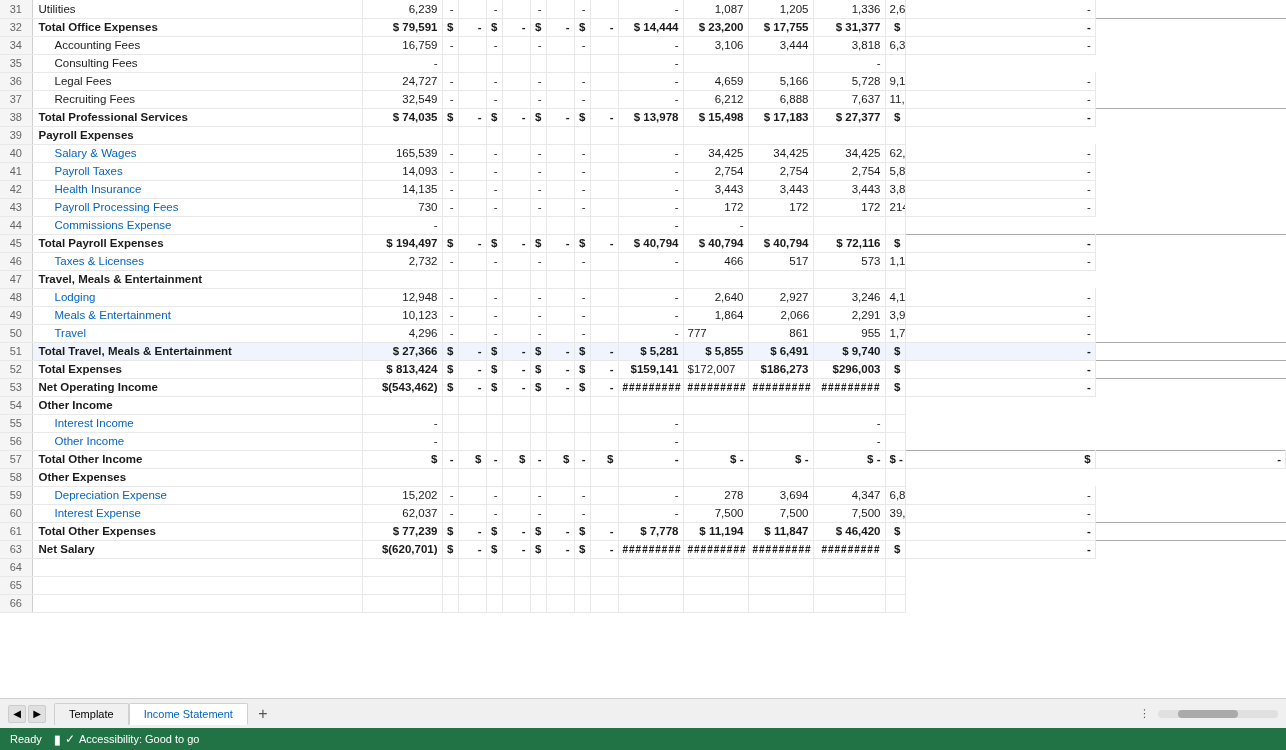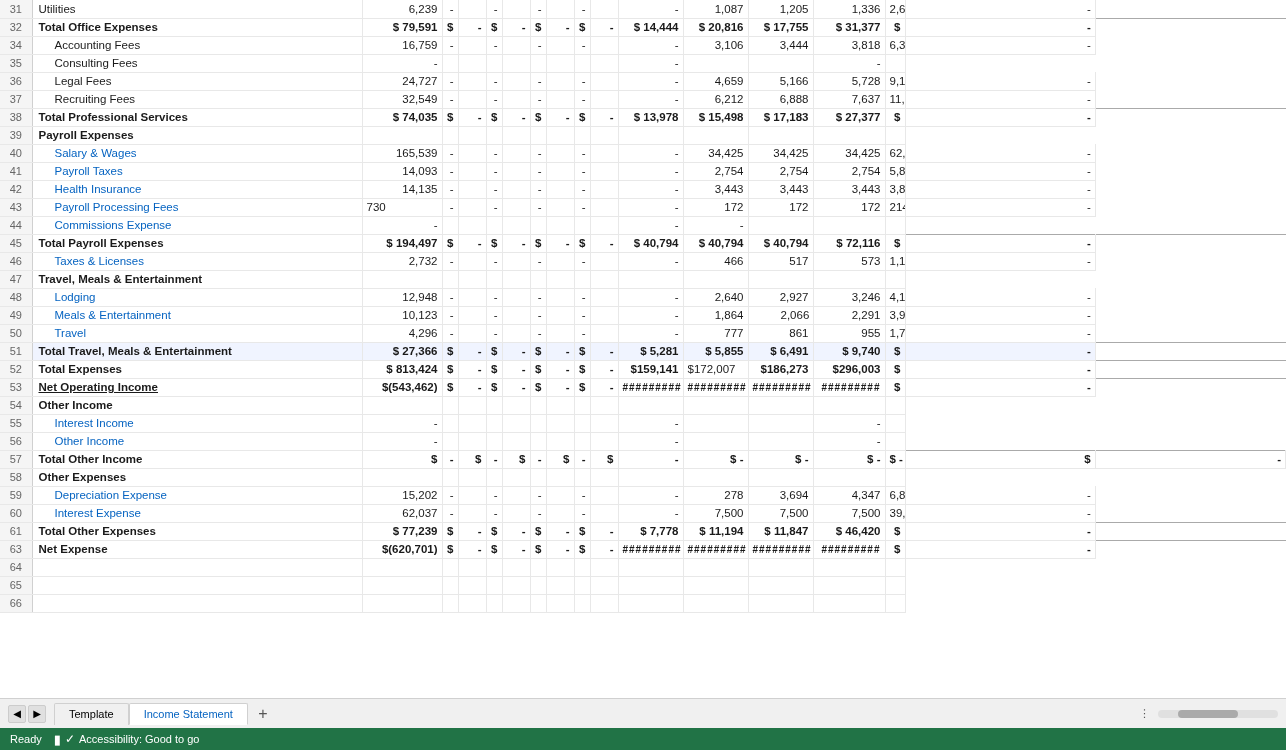--- a/index.html
+++ b/index.html
@@ -208,21 +208,21 @@
             <td style="text-align: right; padding-right: 4px; font-weight: bold;">$ 79,591</td>
             <td style="text-align: right; padding-right: 4px; font-weight: bold;">$</td>
             <td style="text-align: right; padding-right: 4px; font-weight: bold;">-</td>
             <td style="text-align: right; padding-right: 4px; font-weight: bold;">$</td>
             <td style="text-align: right; padding-right: 4px; font-weight: bold;">-</td>
             <td style="text-align: right; padding-right: 4px; font-weight: bold;">$</td>
             <td style="text-align: right; padding-right: 4px; font-weight: bold;">-</td>
             <td style="text-align: right; padding-right: 4px; font-weight: bold;">$</td>
             <td style="text-align: right; padding-right: 4px; font-weight: bold;">-</td>
             <td style="text-align: right; padding-right: 4px; font-weight: bold;">$ 14,444</td>
-            <td style="text-align: right; padding-right: 4px; font-weight: bold;">$ 20,816</td>
+            <td style="text-align: right; padding-right: 4px; font-weight: bold;">$ 23,200</td>
             <td style="text-align: right; padding-right: 4px; font-weight: bold;">$ 17,755</td>
             <td style="text-align: right; padding-right: 4px; font-weight: bold;">$ 31,377</td>
             <td style="text-align: right; padding-right: 4px; font-weight: bold;">$</td>
             <td style="text-align: right; padding-right: 4px; font-weight: bold;">-</td>
           </tr>
           <tr>
             <td class="row-num">34</td>
             <td style="padding-left: 22px;">Accounting Fees</td>
             <td style="text-align: right; padding-right: 4px;">16,759</td>
             <td style="text-align: right; padding-right: 4px;">-</td>
@@ -386,21 +386,21 @@
             <td style="text-align: right; padding-right: 4px;">-</td>
             <td style="text-align: right; padding-right: 4px;">3,443</td>
             <td style="text-align: right; padding-right: 4px;">3,443</td>
             <td style="text-align: right; padding-right: 4px;">3,443</td>
             <td style="text-align: right; padding-right: 4px;">3,807</td>
             <td style="text-align: right; padding-right: 4px;">-</td>
           </tr>
           <tr>
             <td class="row-num">43</td>
             <td style="padding-left: 22px; color: rgb(5, 99, 193);">Payroll Processing Fees</td>
-            <td style="padding-right: 4px;">730</td>
+            <td style="text-align: right; padding-right: 4px;">730</td>
             <td style="text-align: right; padding-right: 4px;">-</td>
             <td style="text-align: right; padding-right: 4px;"></td>
             <td style="text-align: right; padding-right: 4px;">-</td>
             <td style="text-align: right; padding-right: 4px;"></td>
             <td style="text-align: right; padding-right: 4px;">-</td>
             <td style="text-align: right; padding-right: 4px;"></td>
             <td style="text-align: right; padding-right: 4px;">-</td>
             <td style="text-align: right; padding-right: 4px;"></td>
             <td style="text-align: right; padding-right: 4px;">-</td>
             <td style="text-align: right; padding-right: 4px;">172</td>
@@ -527,21 +527,21 @@
             <td style="text-align: right; padding-right: 4px;">4,296</td>
             <td style="text-align: right; padding-right: 4px;">-</td>
             <td style="text-align: right; padding-right: 4px;"></td>
             <td style="text-align: right; padding-right: 4px;">-</td>
             <td style="text-align: right; padding-right: 4px;"></td>
             <td style="text-align: right; padding-right: 4px;">-</td>
             <td style="text-align: right; padding-right: 4px;"></td>
             <td style="text-align: right; padding-right: 4px;">-</td>
             <td style="text-align: right; padding-right: 4px;"></td>
             <td style="text-align: right; padding-right: 4px;">-</td>
-            <td style="text-align: right; padding-right: 4px;">777</td>
+            <td style="padding-right: 4px;">777</td>
             <td style="text-align: right; padding-right: 4px;">861</td>
             <td style="text-align: right; padding-right: 4px;">955</td>
             <td style="text-align: right; padding-right: 4px;">1,704</td>
             <td style="text-align: right; padding-right: 4px;">-</td>
           </tr>
           <tr style="background: rgb(240, 244, 255); border-top: 1px solid rgb(170, 170, 170);">
             <td class="row-num">51</td>
             <td style="font-weight: bold; padding-left: 6px;">Total Travel, Meals &amp; Entertainment</td>
             <td style="text-align: right; padding-right: 4px; font-weight: bold;">$ 27,366</td>
             <td style="text-align: right; padding-right: 4px; font-weight: bold;">$</td>
@@ -573,21 +573,21 @@
             <td style="text-align: right; padding-right: 4px; font-weight: bold;">-</td>
             <td style="text-align: right; padding-right: 4px; font-weight: bold;">$159,141</td>
             <td style="text-align: left; padding-right: 4px; font-weight: normal;">$172,007</td>
             <td style="text-align: right; padding-right: 4px; font-weight: bold;">$186,273</td>
             <td style="text-align: right; padding-right: 4px; font-weight: bold;">$296,003</td>
             <td style="text-align: right; padding-right: 4px; font-weight: bold;">$</td>
             <td style="text-align: right; padding-right: 4px; font-weight: bold;">-</td>
           </tr>
           <tr style="border-top: 1px solid rgb(170, 170, 170);">
             <td class="row-num">53</td>
-            <td style="font-weight: bold; padding-left: 6px; text-decoration: underline;">Net Operating Income</td>
+            <td style="font-weight: bold; padding-left: 6px;">Net Operating Income</td>
             <td style="text-align: right; padding-right: 4px; font-weight: bold;">$(543,462)</td>
             <td style="text-align: right; padding-right: 4px; font-weight: bold;">$</td>
             <td style="text-align: right; padding-right: 4px; font-weight: bold;">-</td>
             <td style="text-align: right; padding-right: 4px; font-weight: bold;">$</td>
             <td style="text-align: right; padding-right: 4px; font-weight: bold;">-</td>
             <td style="text-align: right; padding-right: 4px; font-weight: bold;">$</td>
             <td style="text-align: right; padding-right: 4px; font-weight: bold;">-</td>
             <td style="text-align: right; padding-right: 4px; font-weight: bold;">$</td>
             <td style="text-align: right; padding-right: 4px; font-weight: bold;">-</td>
             <td style="text-align: right; padding-right: 4px; font-weight: bold; font-size: 10px; letter-spacing: 1px;">#########</td>
@@ -741,21 +741,21 @@
             <td style="text-align: right; padding-right: 4px; font-weight: bold;">-</td>
             <td style="text-align: right; padding-right: 4px; font-weight: bold;">$ 7,778</td>
             <td style="text-align: right; padding-right: 4px; font-weight: bold;">$ 11,194</td>
             <td style="text-align: right; padding-right: 4px; font-weight: bold;">$ 11,847</td>
             <td style="text-align: right; padding-right: 4px; font-weight: bold;">$ 46,420</td>
             <td style="text-align: right; padding-right: 4px; font-weight: bold;">$</td>
             <td style="text-align: right; padding-right: 4px; font-weight: bold;">-</td>
           </tr>
           <tr style="border-top: 1px solid rgb(170, 170, 170);">
             <td class="row-num">63</td>
-            <td style="font-weight: bold; padding-left: 6px;">Net Expense</td>
+            <td style="font-weight: bold; padding-left: 6px;">Net Salary</td>
             <td style="text-align: right; padding-right: 4px; font-weight: bold;">$(620,701)</td>
             <td style="text-align: right; padding-right: 4px; font-weight: bold;">$</td>
             <td style="text-align: right; padding-right: 4px; font-weight: bold;">-</td>
             <td style="text-align: right; padding-right: 4px; font-weight: bold;">$</td>
             <td style="text-align: right; padding-right: 4px; font-weight: bold;">-</td>
             <td style="text-align: right; padding-right: 4px; font-weight: bold;">$</td>
             <td style="text-align: right; padding-right: 4px; font-weight: bold;">-</td>
             <td style="text-align: right; padding-right: 4px; font-weight: bold;">$</td>
             <td style="text-align: right; padding-right: 4px; font-weight: bold;">-</td>
             <td style="text-align: right; padding-right: 4px; font-weight: bold; font-size: 10px; letter-spacing: 1px;">#########</td>

